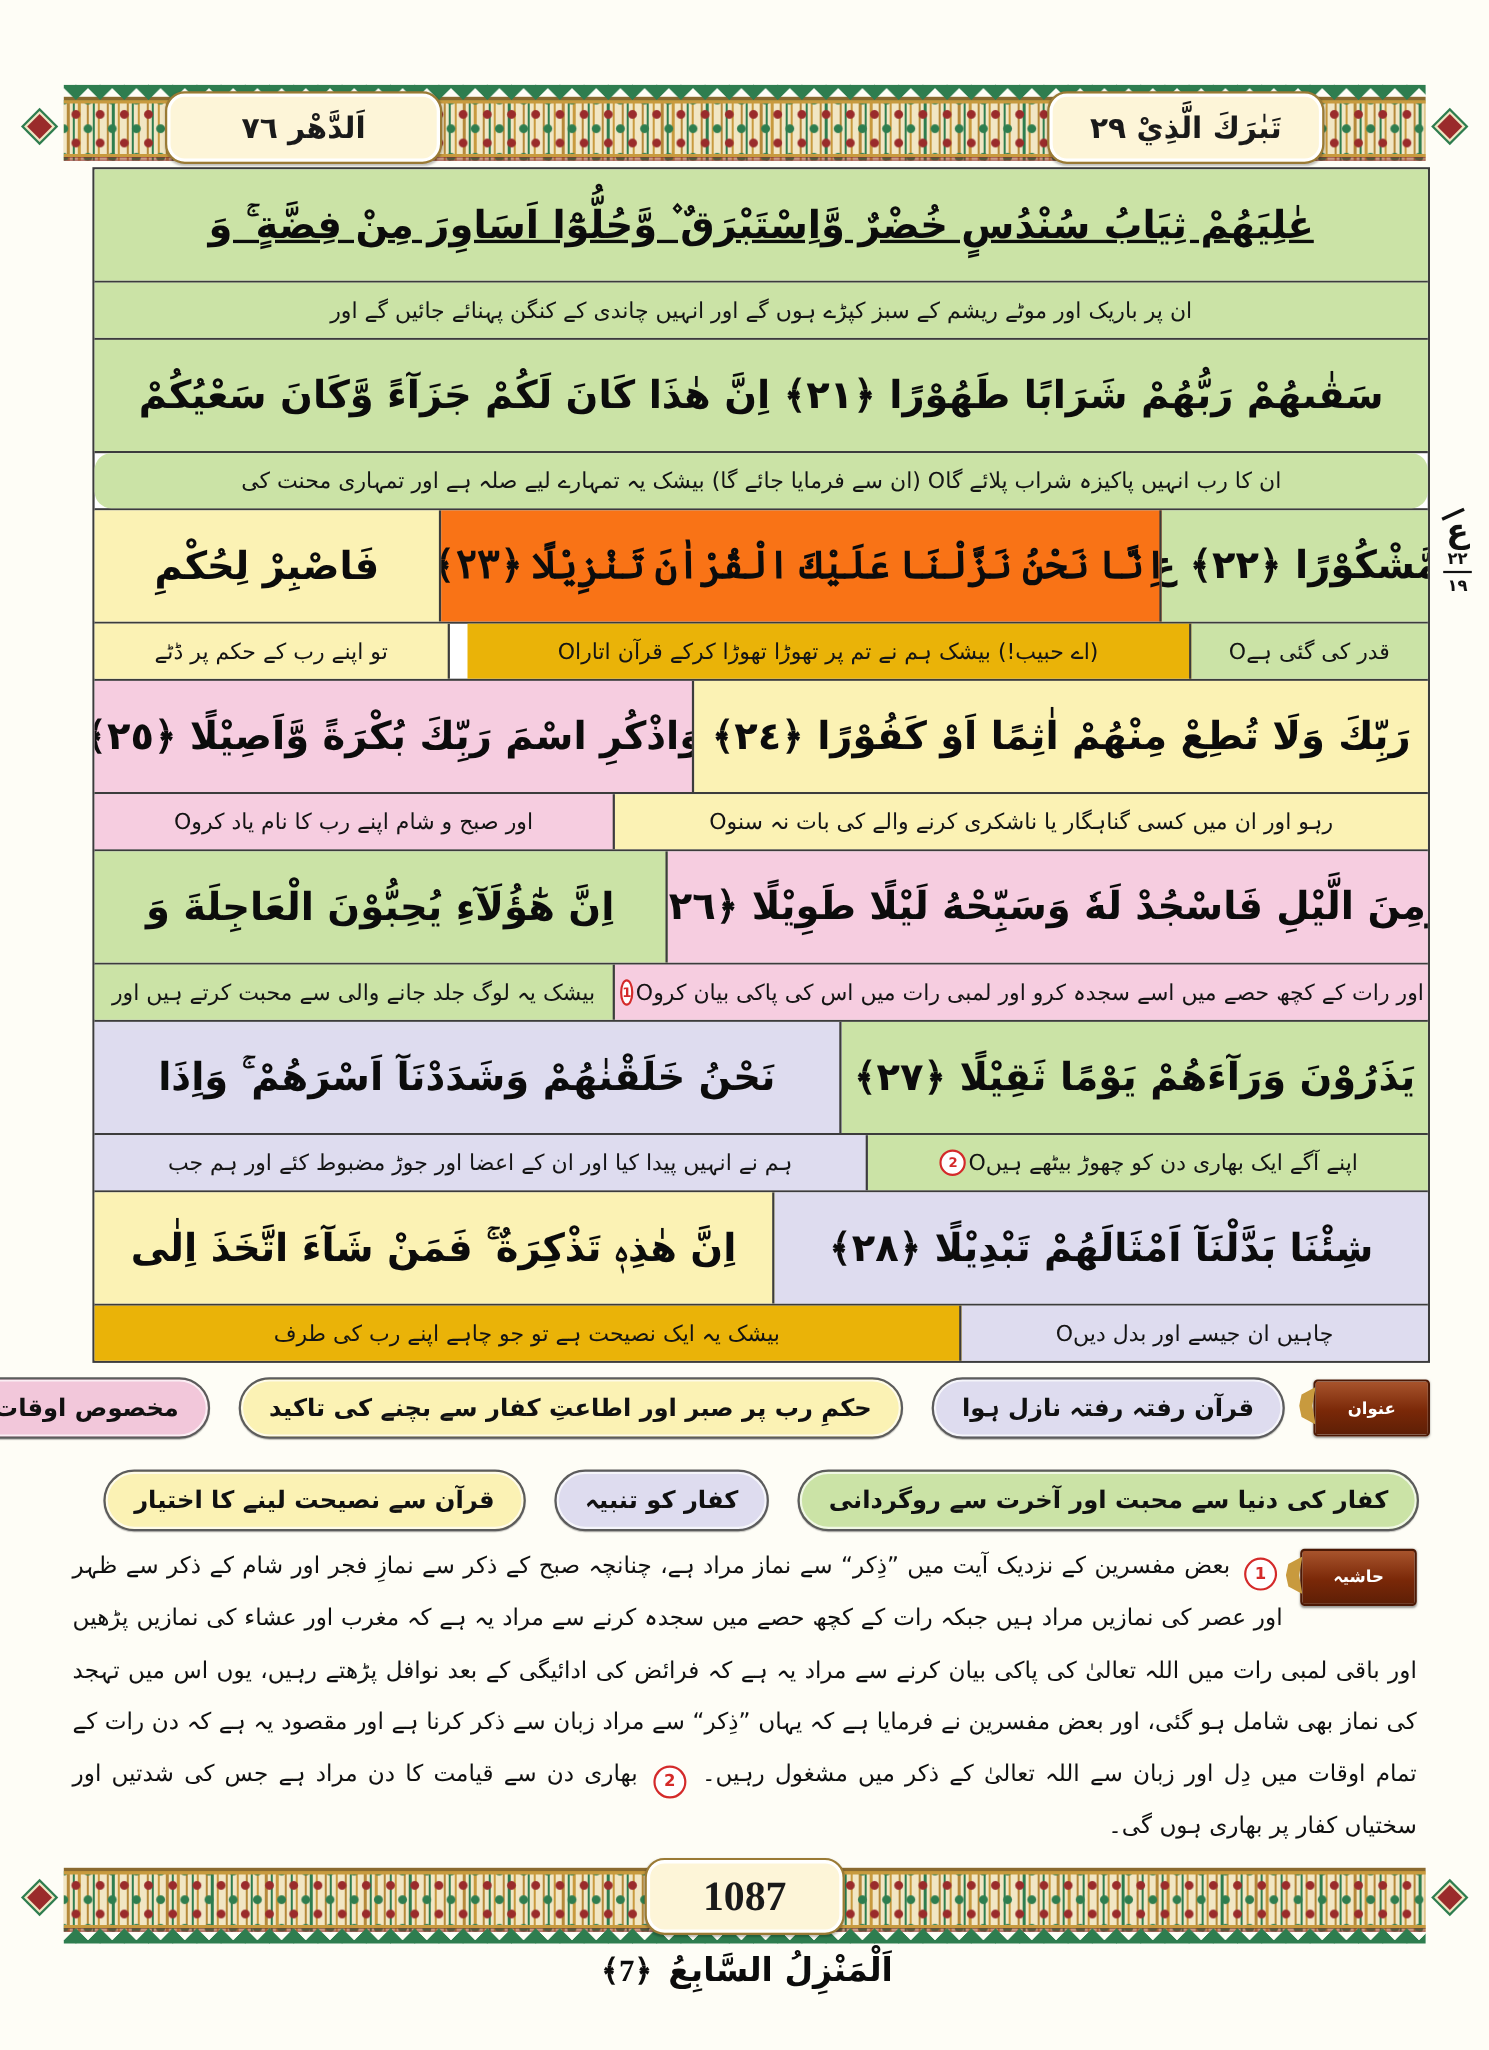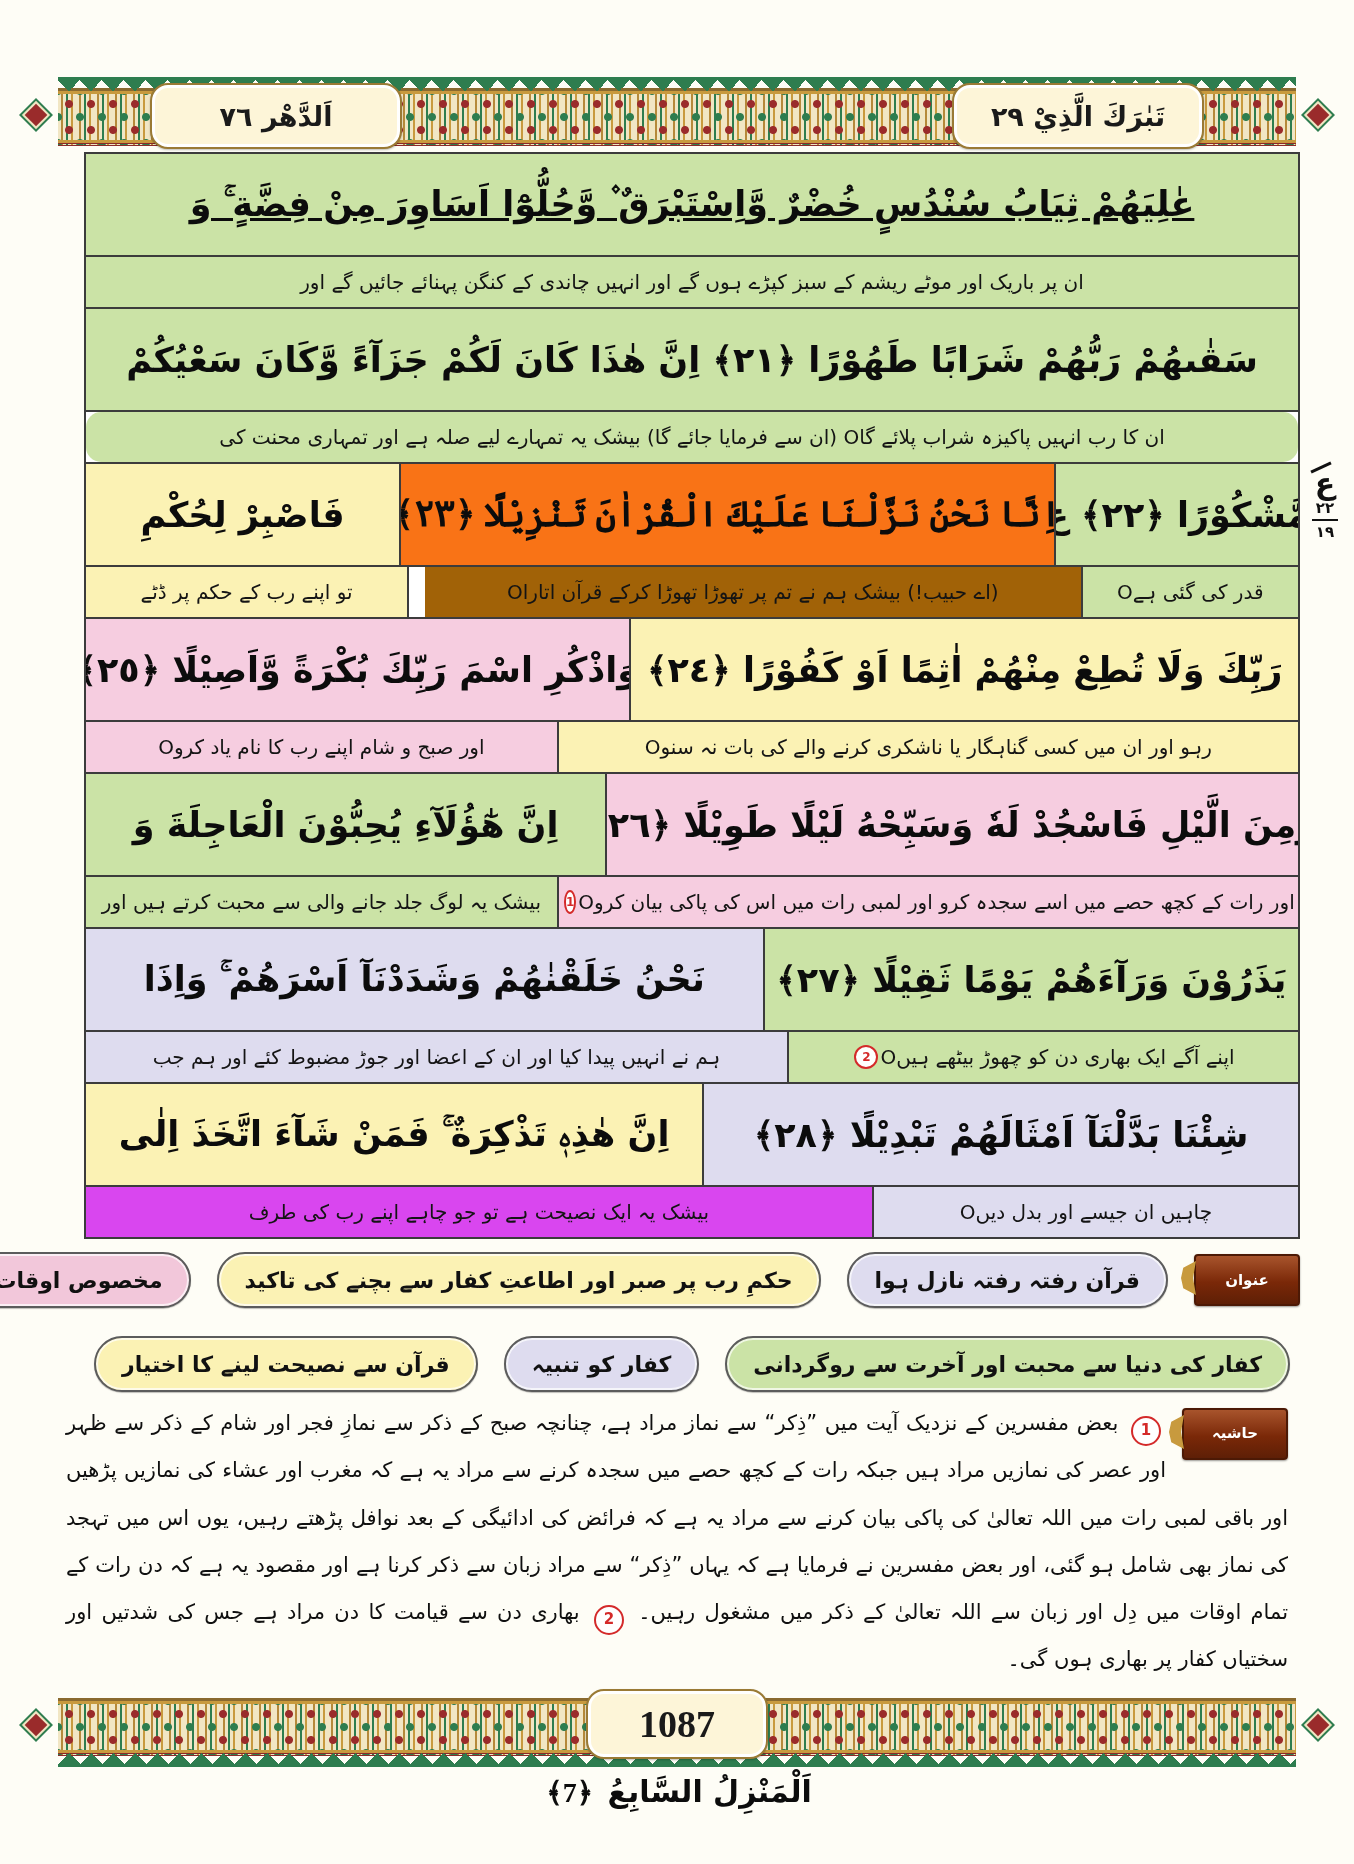--- a/index.html
+++ b/index.html
@@ -147,21 +147,21 @@
       <span>اِنَّا نَحْنُ نَزَّلْنَا عَلَيْكَ الْقُرْاٰنَ تَنْزِيْلًا ﴿٢٣﴾</span>
     </div>
     <div class="seg" style="width: 26%; background: rgb(251, 242, 180);">
       <span>فَاصْبِرْ لِحُكْمِ</span>
     </div>
   </div>
   <div class="vrow ur">
     <div class="seg" style="width: 18%; background: rgb(203, 227, 166);">
       <span>قدر کی گئی ہےO</span>
     </div>
-    <div class="seg" style="width: 55%; background: #a16207; margin-left: 16px;">
+    <div class="seg" style="width: 55%; background: #eab308; margin-left: 16px;">
       <span>(اے حبیب!) بیشک ہم نے تم پر تھوڑا تھوڑا کرکے قرآن اتاراO</span>
     </div>
     <div class="seg" style="width: 27%; background: rgb(251, 242, 180);">
       <span>تو اپنے رب کے حکم پر ڈٹے</span>
     </div>
   </div>
 
   <div class="vrow ar">
     <div class="seg" style="width: 55%; background: rgb(251, 242, 180);">
       <span>رَبِّكَ وَلَا تُطِعْ مِنْهُمْ اٰثِمًا اَوْ كَفُوْرًا ﴿٢٤﴾</span>
@@ -220,21 +220,21 @@
       <span>شِئْنَا بَدَّلْنَآ اَمْثَالَهُمْ تَبْدِيْلًا ﴿٢٨﴾</span>
     </div>
     <div class="seg" style="width: 51%; background: rgb(251, 242, 180);">
       <span>اِنَّ هٰذِهٖ تَذْكِرَةٌ ۚ فَمَنْ شَآءَ اتَّخَذَ اِلٰى</span>
     </div>
   </div>
   <div class="vrow ur">
     <div class="seg" style="width: 35%; background: rgb(222, 220, 239);">
       <span>چاہیں ان جیسے اور بدل دیںO</span>
     </div>
-    <div class="seg" style="width: 65%; background: #d946ef;">
+    <div class="seg" style="width: 65%; background: #eab308;">
       <span>بیشک یہ ایک نصیحت ہے تو جو چاہے اپنے رب کی طرف</span>
     </div>
   </div>
 
 </div>
 
 <div id="ruku-marker">
   <div class="dash"></div>
   <div class="ain">ع</div>
   <div class="num">٢٢</div>

